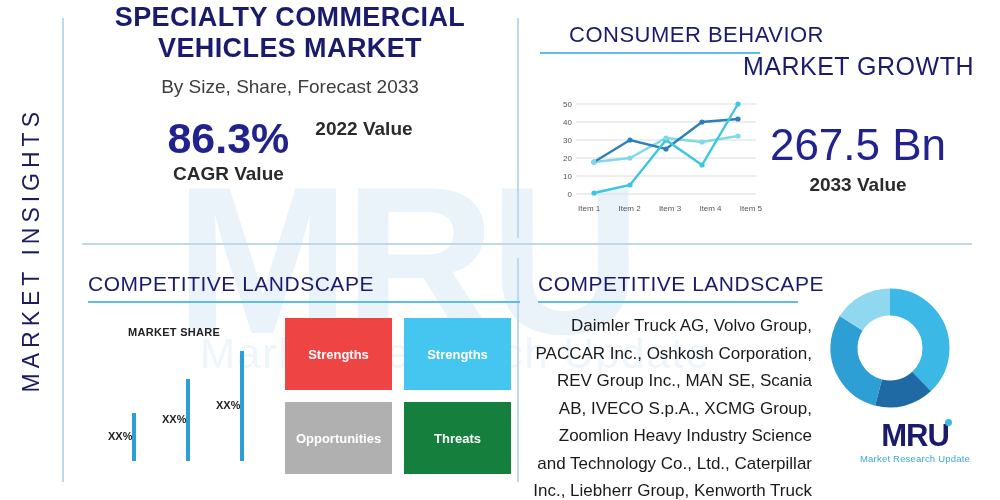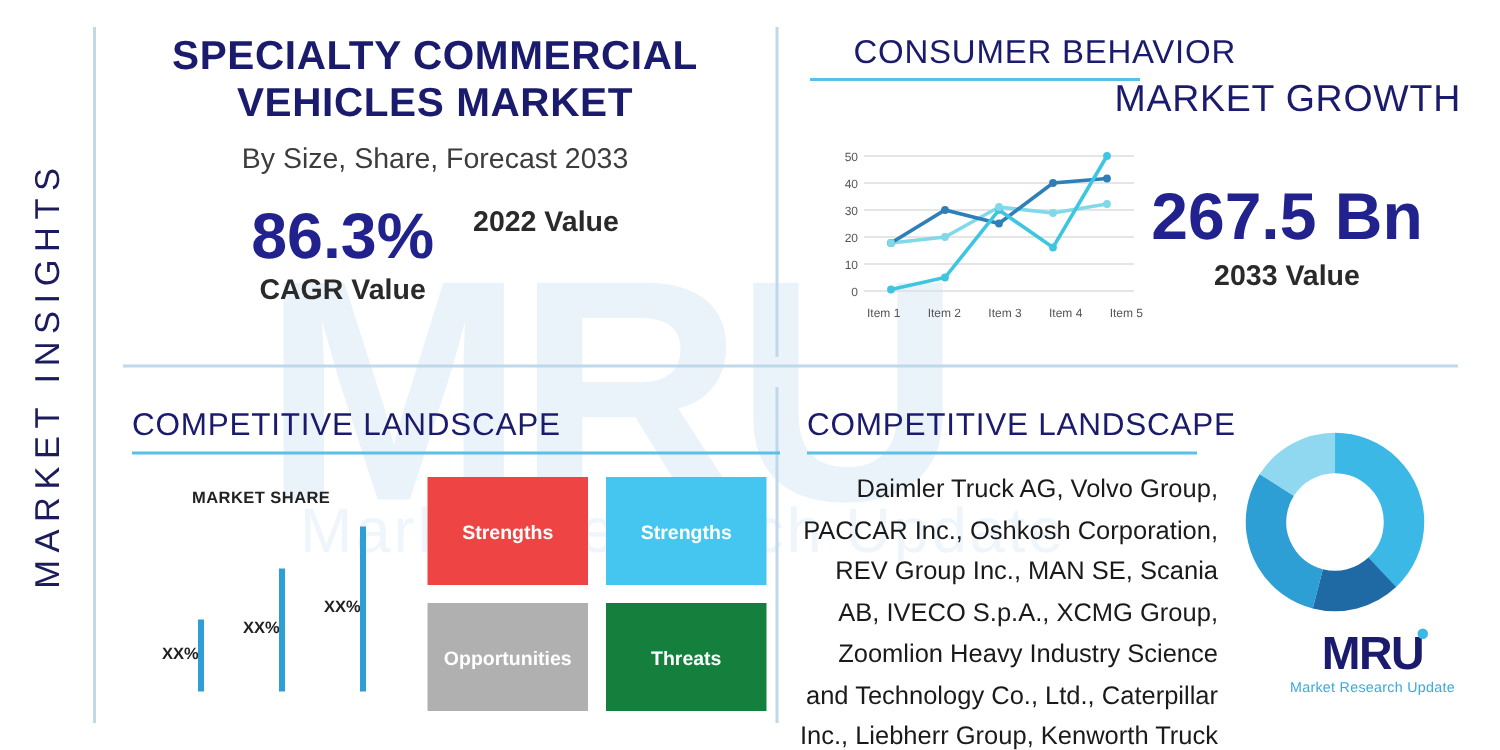--- a/index.html
+++ b/index.html
@@ -78,21 +78,21 @@
     position: absolute;
     left: 82px; top: 243px;
     width: 890px; height: 2px;
     background: #bfd9ea;
     z-index: 2;
   }
 
   
   .tl {
     position: absolute;
-    left: 70px; top: 22px;
+    left: 70px; top: 2px;
     width: 440px;
     text-align: center;
     z-index: 3;
   }
   .tl h1 {
     font-size: 27px;
     color: #1b1b6e;
     font-weight: bold;
     letter-spacing: 0.4px;
     line-height: 1.15;
@@ -151,21 +151,21 @@
   .bigval {
     position: absolute;
     right: 22px; top: 120px;
     width: 240px;
     text-align: center;
     z-index: 3;
   }
   .bigval .v {
     font-size: 44px;
     color: #22228f;
-    font-weight: bold;
+    font-weight: normal;
   }
   .bigval .l {
     font-size: 19px;
     color: #2a2a2a;
     font-weight: bold;
     margin-top: 4px;
   }
 
   
   .linechart {

